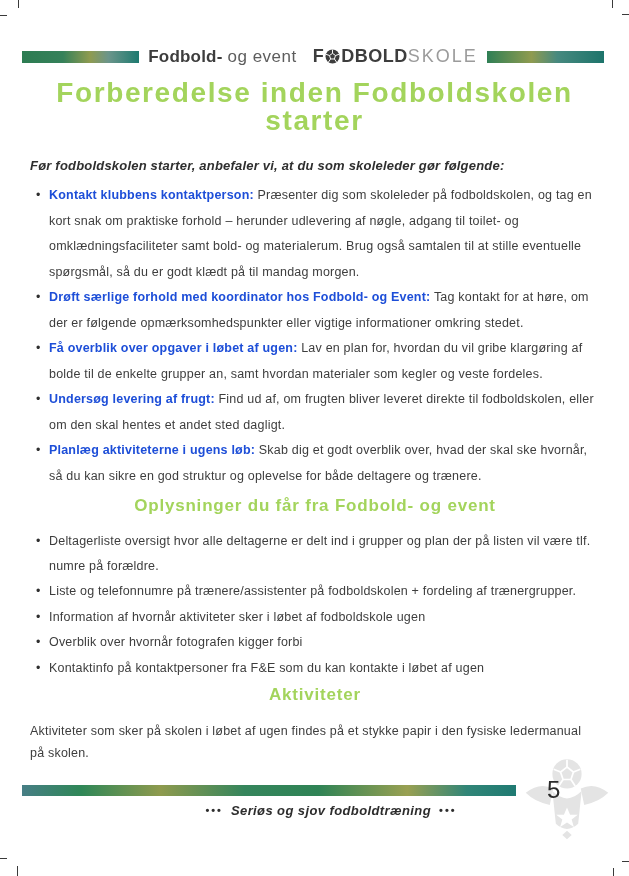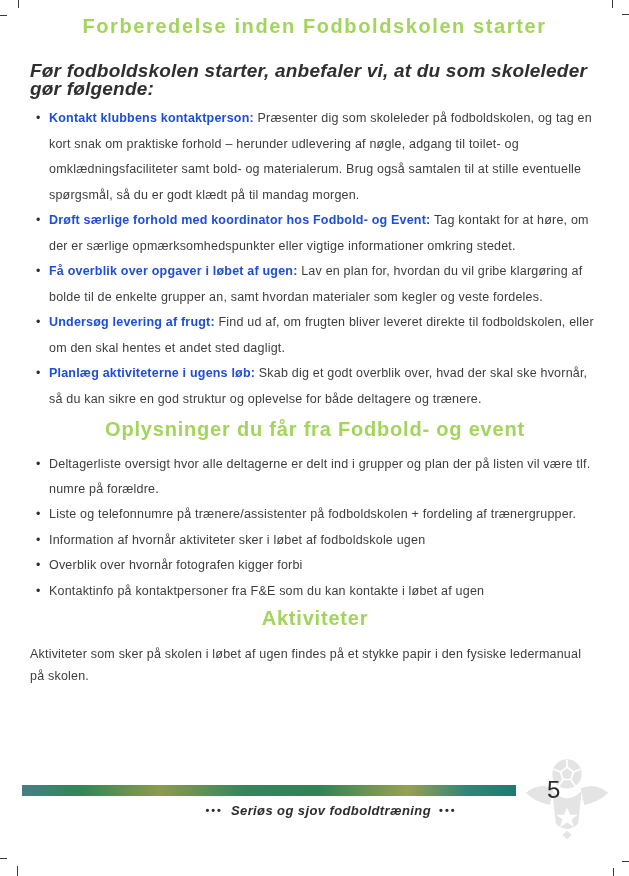--- a/index.html
+++ b/index.html
@@ -33,43 +33,43 @@
   .brand .fe-bold{font-weight:bold;font-size:17px;color:#3d3d3d;letter-spacing:.2px;}
   .brand .fe-light{font-weight:normal;font-size:17px;color:#5d5d5d;letter-spacing:.5px;margin-left:5px;}
   .brand .fs-group{display:flex;align-items:center;margin-left:16px;}
   .brand .fs-bold{font-weight:bold;font-size:18px;color:#3d3d3d;letter-spacing:.5px;}
   .brand .ball{width:15px;height:15px;margin:0 1px;display:inline-block;vertical-align:-2px;}
   .brand .fs-light{font-weight:normal;font-size:18px;color:#9b9b9b;letter-spacing:2px;}
   
   h1.doc-title{
     margin:12px 10px 0 10px;
     text-align:center;
-    font-size:20px;line-height:28px;
+    font-size:28px;line-height:28px;
     font-weight:bold;
     letter-spacing:1.6px;
     color:#a3d45c;
   }
   
   .content{margin:0 29px 0 30px;font-size:12.5px;letter-spacing:.2px;}
   .intro{
     margin-top:22px;
-    font-size:19px;line-height:18px;
+    font-size:13px;line-height:18px;
     font-weight:bold;font-style:italic;
     color:#2f2f2f;letter-spacing:.2px;
   }
   ul.blist{list-style:none;margin:0;padding:0;}
   ul.checklist{margin-top:8px;}
   ul.checklist li{position:relative;padding-left:19px;line-height:25.5px;color:#3d3d3d;}
   ul.infolist{margin-top:10px;}
   ul.infolist li{position:relative;padding-left:19px;line-height:24.5px;margin-bottom:1px;color:#3d3d3d;}
   .dot{position:absolute;left:6px;top:0;color:#2f2f2f;}
   .lead{font-weight:bold;color:#1d4ed8;}
   h2.section-h{
     text-align:center;
-    font-size:20px;line-height:26px;
+    font-size:17px;line-height:26px;
     font-weight:bold;letter-spacing:.8px;
     color:#a3d45c;
     margin:4px 0 6px 0;
   }
   h2.section-h.second{margin:2px 0 12px 0;}
   p.activities{
     margin:3px 12px 0 0;
     font-size:12.5px;line-height:22px;color:#3d3d3d;letter-spacing:.2px;
   }
   
@@ -97,33 +97,51 @@
 
   <div class="crop tl-v"></div>
   <div class="crop tl-h"></div>
   <div class="crop tr-v"></div>
   <div class="crop tr-h"></div>
   <div class="crop bl-h"></div>
   <div class="crop bl-v"></div>
   <div class="crop br-h"></div>
   <div class="crop br-v"></div>
 
+  <div class="header-row">
+    <div class="grad-bar grad-left"></div>
+    <div class="brand">
+      <span class="fe-bold">Fodbold-</span>
+      <span class="fe-light">og event</span>
+      <span class="fs-group">
+        <span class="fs-bold">F</span>
+        <svg class="ball" viewBox="0 0 20 20">
+          <circle cx="10" cy="10" r="9.3" fill="#3d3d3d"></circle>
+          <polygon points="10,5.8 14,8.7 12.5,13.3 7.5,13.3 6,8.7" fill="none" stroke="#ffffff" stroke-width="1.3"></polygon>
+          <path d="M10,0.8 L10,5.8 M14,8.7 L18.8,7 M12.5,13.3 L15.5,17.5 M7.5,13.3 L4.5,17.5 M6,8.7 L1.2,7" stroke="#ffffff" stroke-width="1.3" fill="none"></path>
+        </svg>
+        <span class="fs-bold">DBOLD</span>
+        <span class="fs-light">SKOLE</span>
+      </span>
+    </div>
+    <div class="grad-bar grad-right"></div>
+  </div>
 
   <h1 class="doc-title">Forberedelse inden Fodboldskolen starter</h1>
 
   <div class="content">
 
     <div class="intro">Før fodboldskolen starter, anbefaler vi, at du som skoleleder gør følgende:</div>
 
     <ul class="blist checklist">
       <li>
         <span class="dot">•</span><span class="lead">Kontakt klubbens kontaktperson:</span><span> Præsenter dig som skoleleder på fodboldskolen, og tag en kort snak om praktiske forhold – herunder udlevering af nøgle, adgang til toilet- og omklædningsfaciliteter samt bold- og materialerum. Brug også samtalen til at stille eventuelle spørgsmål, så du er godt klædt på til mandag morgen.</span>
       </li>
       <li>
-        <span class="dot">•</span><span class="lead">Drøft særlige forhold med koordinator hos Fodbold- og Event:</span><span> Tag kontakt for at høre, om der er særlige opmærksomhedspunkter eller vigtige informationer omkring stedet.</span>
+        <span class="dot">•</span><span class="lead">Drøft særlige forhold med koordinator hos Fodbold- og Event:</span><span> Tag kontakt for at høre, om der er følgende opmærksomhedspunkter eller vigtige informationer omkring stedet.</span>
       </li>
       <li>
         <span class="dot">•</span><span class="lead">Få overblik over opgaver i løbet af ugen:</span><span> Lav en plan for, hvordan du vil gribe klargøring af bolde til de enkelte grupper an, samt hvordan materialer som kegler og veste fordeles.</span>
       </li>
       <li>
         <span class="dot">•</span><span class="lead">Undersøg levering af frugt:</span><span> Find ud af, om frugten bliver leveret direkte til fodboldskolen, eller om den skal hentes et andet sted dagligt.</span>
       </li>
       <li>
         <span class="dot">•</span><span class="lead">Planlæg aktiviteterne i ugens løb:</span><span> Skab dig et godt overblik over, hvad der skal ske hvornår, så du kan sikre en god struktur og oplevelse for både deltagere og trænere.</span>
       </li>

